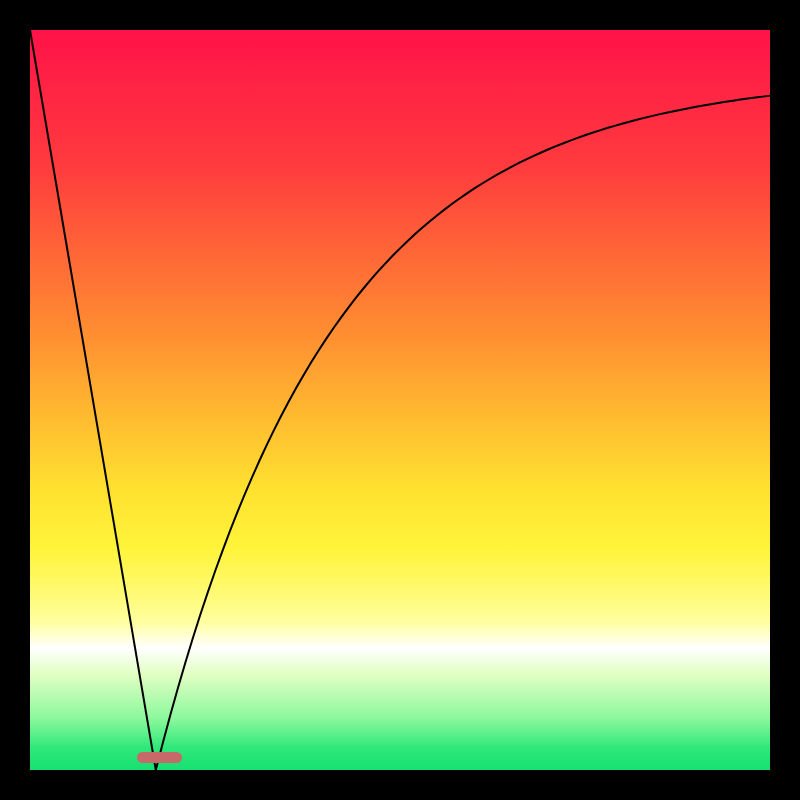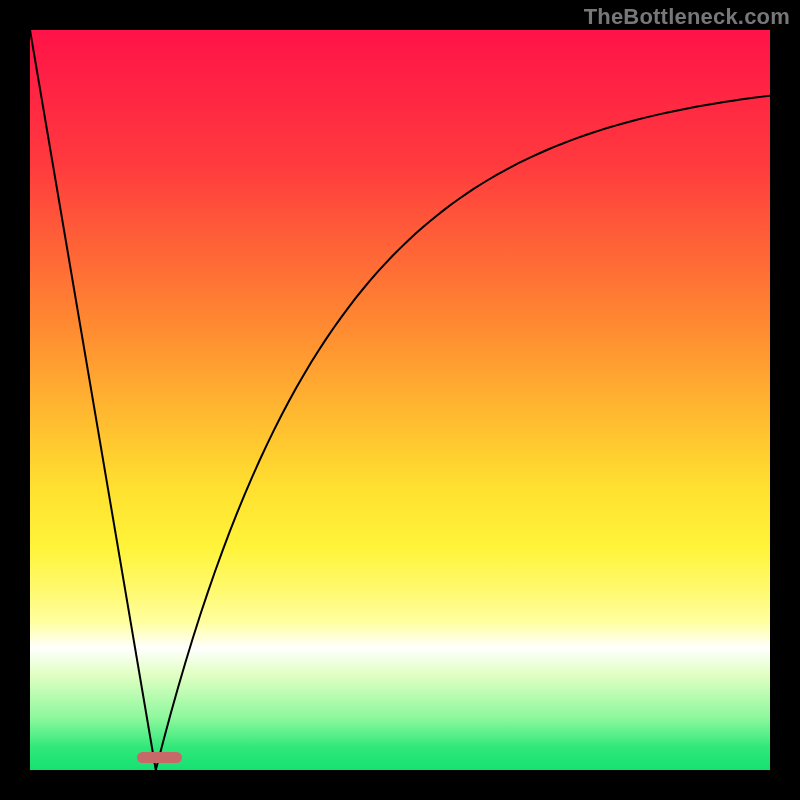--- a/index.html
+++ b/index.html
@@ -52,21 +52,20 @@
     font-weight: 600;
     color: #77777a;
     letter-spacing: 0.2px;
   }
 </style>
 </head>
 <body>
 
 <div class="frame">
 
-  <div class="watermark">TheBottleneck.com</div>
 
   <div class="plot" id="plot">
     <svg class="gradient" id="grad-svg" viewBox="0 0 740 740" preserveAspectRatio="none">
       <defs>
         <linearGradient id="heat" x1="0" y1="0" x2="0" y2="1">
             <stop offset="0%" stop-color="#ff1348"></stop>
             <stop offset="18%" stop-color="#ff3a3e"></stop>
             <stop offset="40%" stop-color="#ff8a31"></stop>
             <stop offset="62%" stop-color="#ffe12f"></stop>
             <stop offset="70%" stop-color="#fff43a"></stop>

